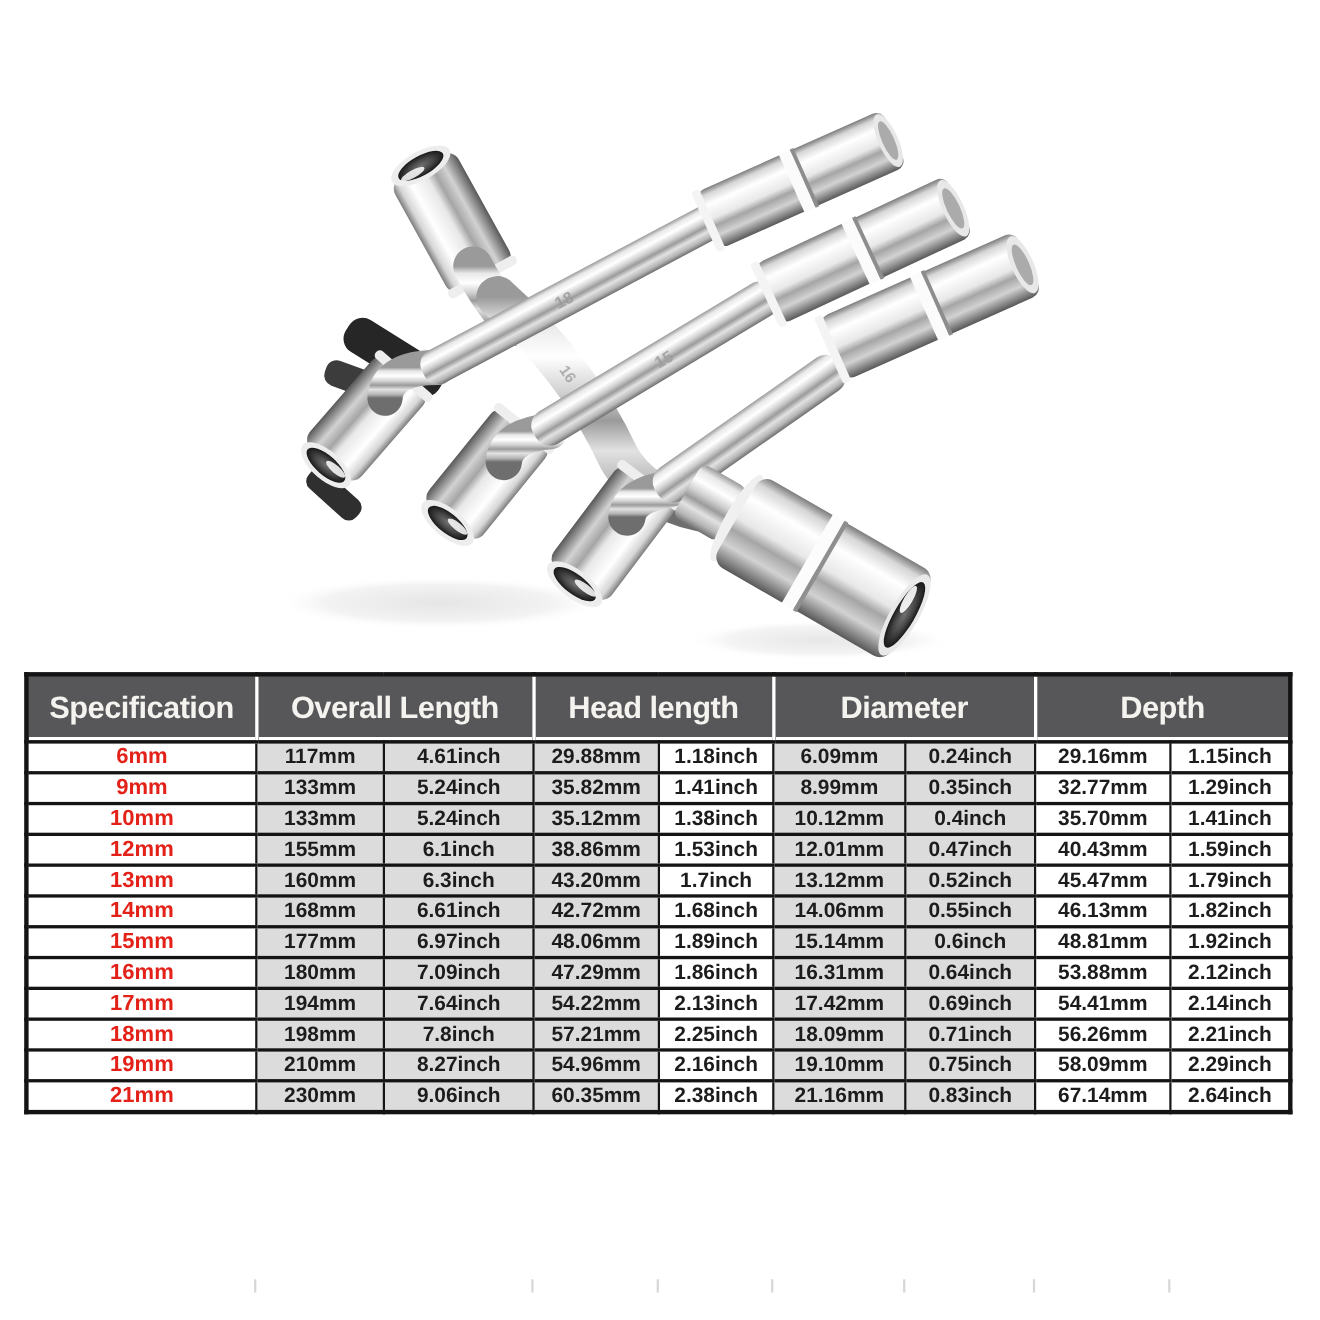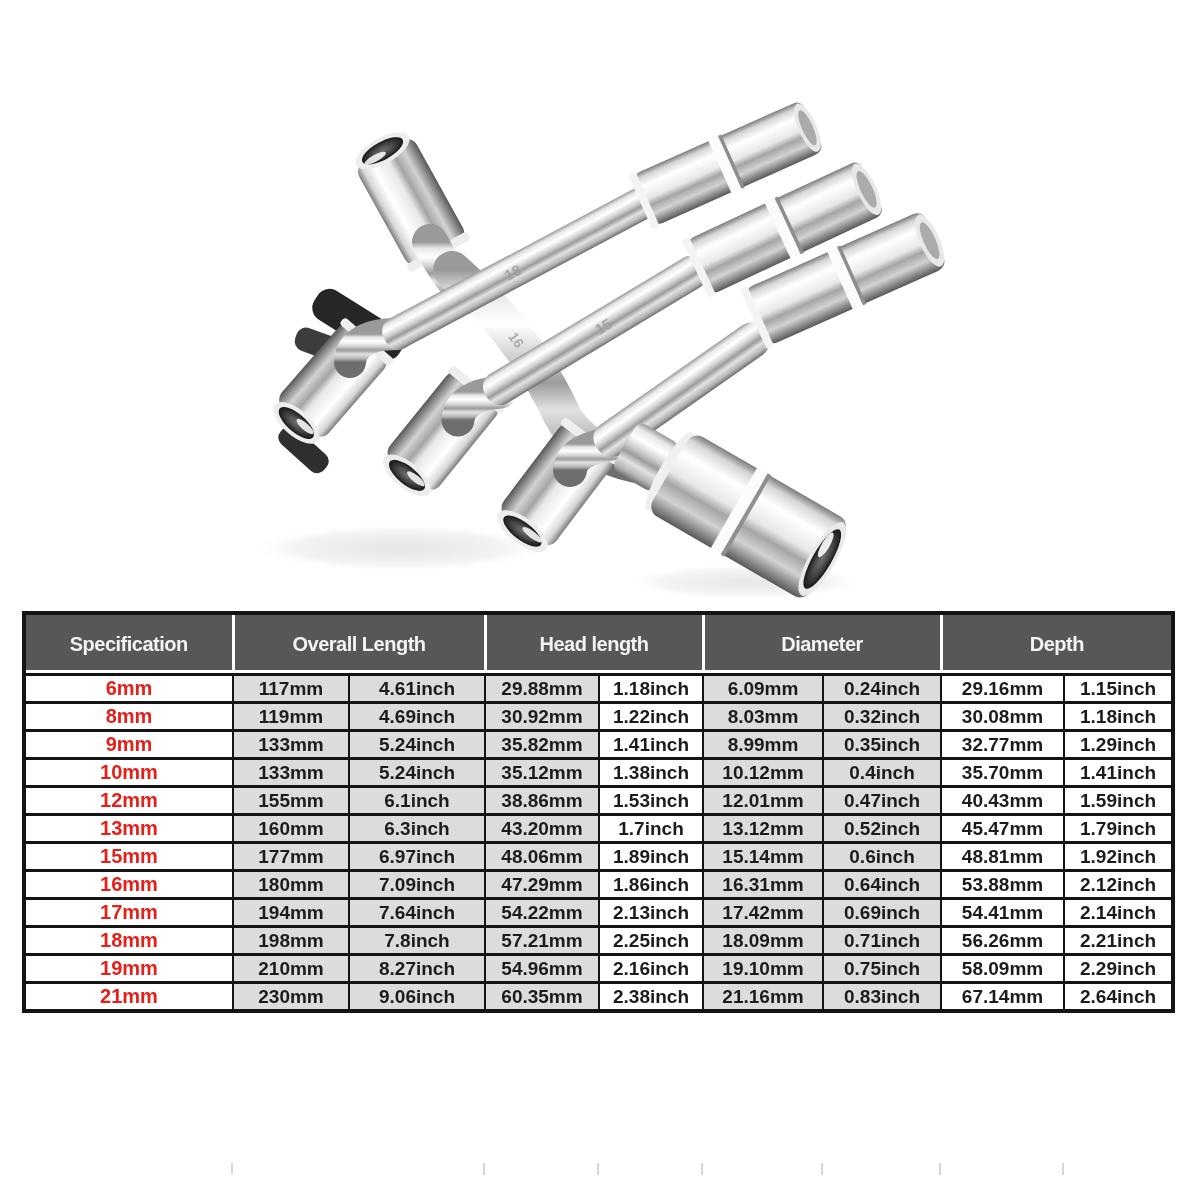--- a/index.html
+++ b/index.html
@@ -15,21 +15,21 @@
   }
   .spec-table{
     position:absolute;left:22px;top:611px;width:1152px;
     border-collapse:collapse;
     table-layout:fixed;
     border:4px solid var(--border);
   }
   .spec-table th{
     background:var(--header-bg);
     color:var(--header-text);
-    font-size:20px;
+    font-size:28px;
     font-weight:bold;
     letter-spacing:-0.5px;
     height:58px;
     text-align:center;
     vertical-align:middle;
     border-bottom:3px solid var(--border);
     box-shadow:inset 0 -3px 0 0 #ffffff;
     padding:0;
   }
   .spec-table th + th{ border-left:3px solid #ffffff; }
@@ -242,31 +242,20 @@
         <td>117mm</td>
         <td>4.61inch</td>
         <td>29.88mm</td>
         <td>1.18inch</td>
         <td>6.09mm</td>
         <td>0.24inch</td>
         <td>29.16mm</td>
         <td>1.15inch</td>
       </tr>
       <tr>
-        <td>8mm</td>
-        <td>119mm</td>
-        <td>4.69inch</td>
-        <td>30.92mm</td>
-        <td>1.22inch</td>
-        <td>8.03mm</td>
-        <td>0.32inch</td>
-        <td>30.08mm</td>
-        <td>1.18inch</td>
-      </tr>
-      <tr>
         <td>9mm</td>
         <td>133mm</td>
         <td>5.24inch</td>
         <td>35.82mm</td>
         <td>1.41inch</td>
         <td>8.99mm</td>
         <td>0.35inch</td>
         <td>32.77mm</td>
         <td>1.29inch</td>
       </tr>
@@ -297,20 +286,31 @@
         <td>160mm</td>
         <td>6.3inch</td>
         <td>43.20mm</td>
         <td>1.7inch</td>
         <td>13.12mm</td>
         <td>0.52inch</td>
         <td>45.47mm</td>
         <td>1.79inch</td>
       </tr>
       <tr>
+        <td>14mm</td>
+        <td>168mm</td>
+        <td>6.61inch</td>
+        <td>42.72mm</td>
+        <td>1.68inch</td>
+        <td>14.06mm</td>
+        <td>0.55inch</td>
+        <td>46.13mm</td>
+        <td>1.82inch</td>
+      </tr>
+      <tr>
         <td>15mm</td>
         <td>177mm</td>
         <td>6.97inch</td>
         <td>48.06mm</td>
         <td>1.89inch</td>
         <td>15.14mm</td>
         <td>0.6inch</td>
         <td>48.81mm</td>
         <td>1.92inch</td>
       </tr>

